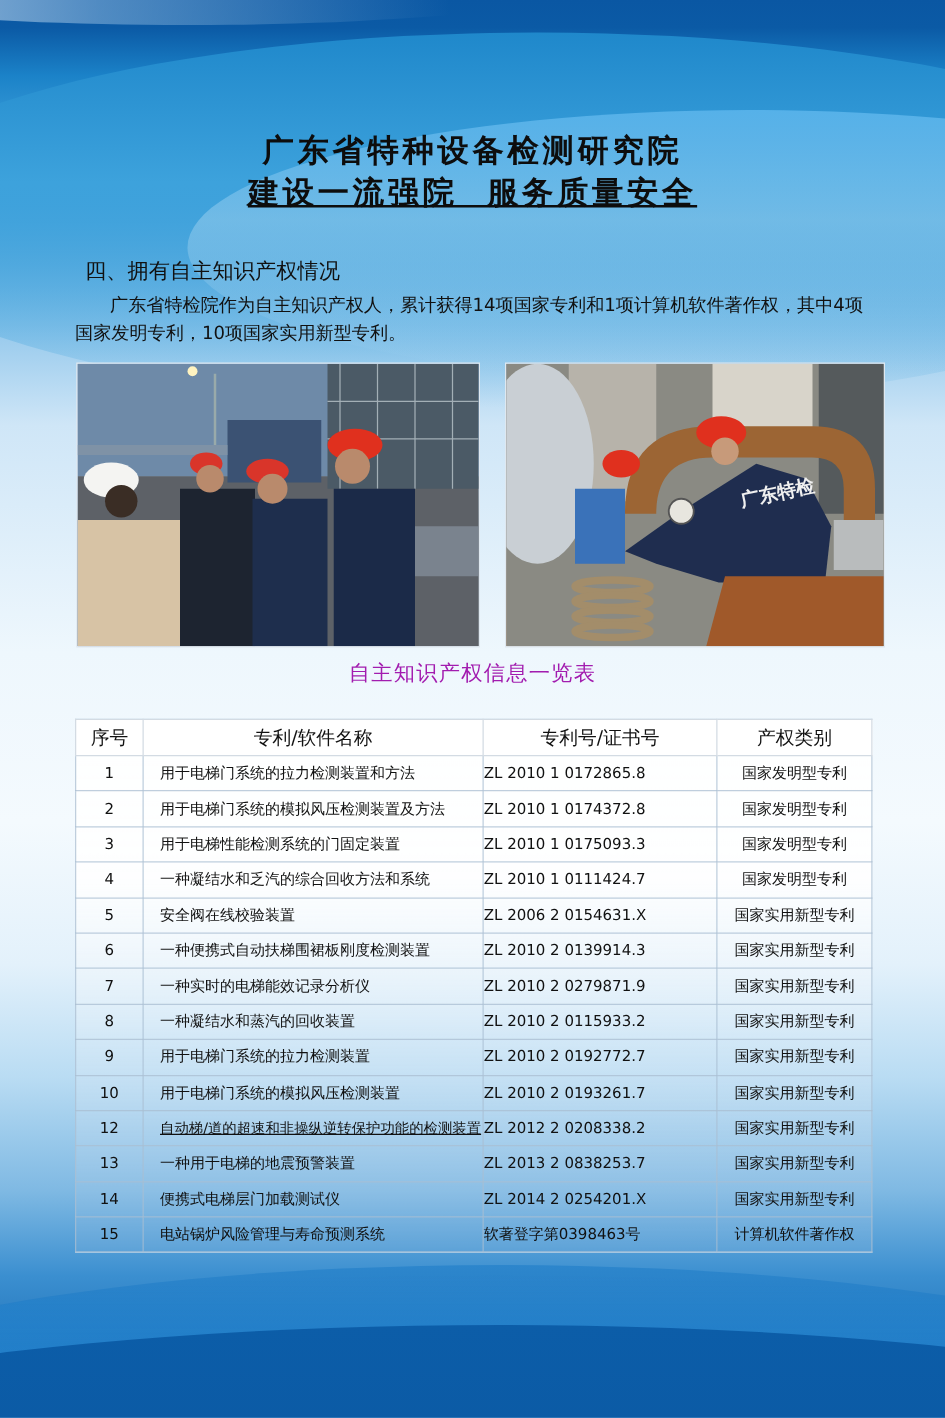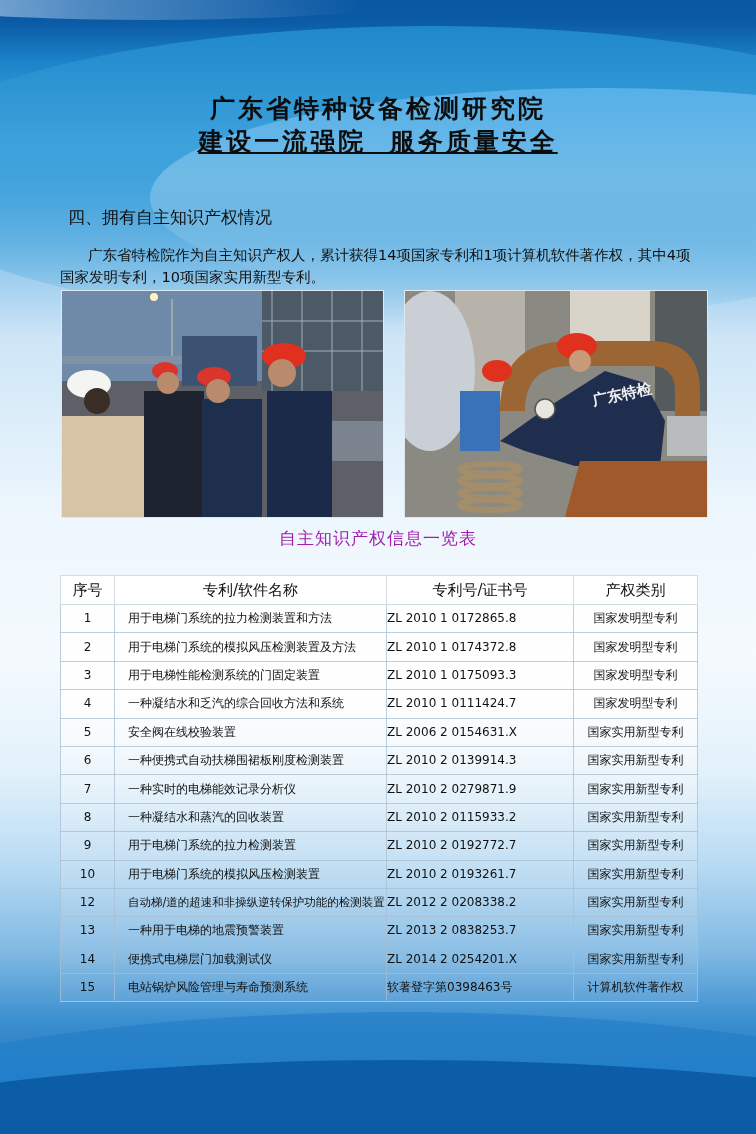--- a/index.html
+++ b/index.html
@@ -38,29 +38,29 @@
       border-radius:50%;
       background: linear-gradient(180deg, #0c5da8 0%, #0a56a0 100%);
     }
     .bottom-highlight {
       position:absolute; top:1020px; left:-60px; width:900px; height:95px;
       border-radius:50%;
       border-bottom: 2px solid rgba(80,170,235,0.7);
       background: linear-gradient(180deg, rgba(70,150,210,0.0) 0%, rgba(40,140,215,0.55) 100%);
     }
 
-    .title-block { position:absolute; top:92px; left:0; width:756px; text-align:center; }
+    .title-block { position:absolute; top:104px; left:0; width:756px; text-align:center; }
     .title-line {
       font-family: "DejaVu Sans", sans-serif; font-weight:bold; color:#0d0d0d;
       font-size:25px; letter-spacing:3px; line-height:33px;
     }
 
     .section { position:absolute; left:60px; top:205px; width:640px; color:#111; }
     .section-heading { font-size:17px; line-height:24px; margin-left:8px; }
-    .section-body { font-size:14.5px; line-height:22px; text-indent:28px; margin-top:15px; }
+    .section-body { font-size:14.5px; line-height:22px; text-indent:28px; margin-top:5px; }
 
     .photo {
       position:absolute; top:290px; height:226px; border:1px solid #dfe8f0; overflow:hidden;
     }
     .photo-left { left:61px; width:321px; background: linear-gradient(180deg, #5f7c9c 0%, #8ea6bd 40%, #6d7784 55%, #5a6068 100%); }
     .photo-right { left:404px; width:302px; background: linear-gradient(180deg, #7b7c78 0%, #9a9a92 40%, #6f6657 70%, #7c5a3a 100%); }
     .photo svg { display:block; }
 
     .table-title {
       position:absolute; top:527px; left:0; width:756px; text-align:center;
@@ -240,21 +240,21 @@
         <td class="col-type">国家实用新型专利</td>
       </tr>
     <tr>
         <td class="col-no">10</td>
         <td class="col-name">用于电梯门系统的模拟风压检测装置</td>
         <td class="col-num">ZL 2010 2 0193261.7</td>
         <td class="col-type">国家实用新型专利</td>
       </tr>
     <tr>
         <td class="col-no">12</td>
-        <td class="col-name" style="font-size:11.5px;line-height:13px;">自动梯/道的超速和非操纵逆转保护功能的检测装置</td>
+        <td class="col-name" style="font-size:11.5px;line-height:13px;text-decoration:underline;">自动梯/道的超速和非操纵逆转保护功能的检测装置</td>
         <td class="col-num">ZL 2012 2 0208338.2</td>
         <td class="col-type">国家实用新型专利</td>
       </tr>
     <tr>
         <td class="col-no">13</td>
         <td class="col-name">一种用于电梯的地震预警装置</td>
         <td class="col-num">ZL 2013 2 0838253.7</td>
         <td class="col-type">国家实用新型专利</td>
       </tr>
     <tr>

